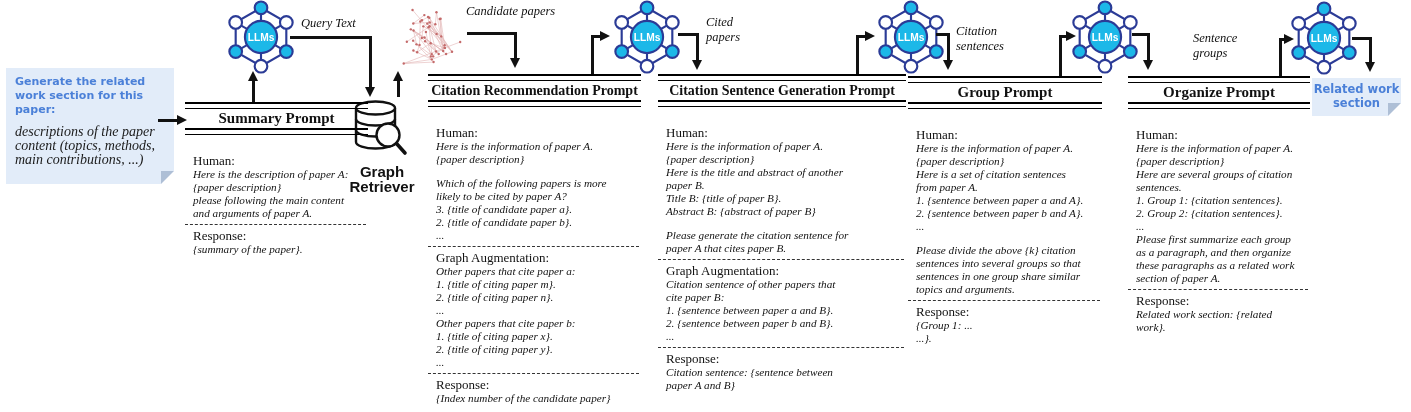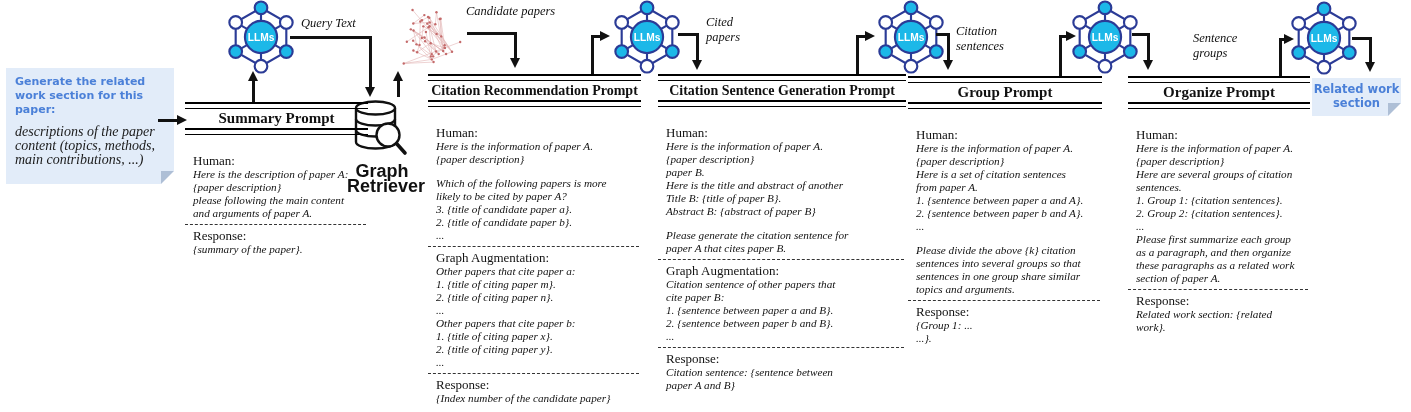--- a/index.html
+++ b/index.html
@@ -26,21 +26,21 @@
   
   .hl{position:absolute;height:3px;background:#111;}
   .vl{position:absolute;width:3px;background:#111;}
   .ah{position:absolute;width:0;height:0;}
   .ah-right{border-top:5.5px solid transparent;border-bottom:5.5px solid transparent;border-left:10px solid #111;}
   .ah-down{border-left:5.5px solid transparent;border-right:5.5px solid transparent;border-top:10px solid #111;}
   .ah-up{border-left:5.5px solid transparent;border-right:5.5px solid transparent;border-bottom:10px solid #111;}
   .flow-label{position:absolute;font-style:italic;font-size:12.5px;line-height:15px;color:#111;}
   .llm{position:absolute;width:78px;height:74px;}
   .gr-label{position:absolute;font-family:"Liberation Sans",sans-serif;font-weight:bold;
-            font-size:18px;line-height:15px;text-align:center;}
+            font-size:15px;line-height:15px;text-align:center;}
 </style>
 </head>
 <body>
 
 <div class="canvas">
 
   <div class="sticky" style="left:6px;top:68px;width:168px;height:116px;">
     <div class="sticky-head">Generate the related work section for this paper:</div>
     <div class="sticky-body">descriptions of the paper content (topics, methods, main contributions, ...)</div>
     <div class="fold"></div>
@@ -380,22 +380,22 @@
 
   <div class="pbox" style="left:658px;top:74px;width:248px;">
     <div class="drule"></div>
     <div class="ptitle">Citation Sentence Generation Prompt</div>
     <div class="drule"></div>
     <div class="pcontent">
       <div class="plabel">Human:</div>
       <div class="plines">
           <div class="tline">Here is the information of paper A.</div>
           <div class="tline">{paper description}</div>
+          <div class="tline">Here is the title and abstract of another</div>
           <div class="tline">paper B.</div>
-          <div class="tline">Here is the title and abstract of another</div>
           <div class="tline">Title B: {title of paper B}.</div>
           <div class="tline">Abstract B: {abstract of paper B}</div>
           <div class="tline"></div>
           <div class="tline">Please generate the citation sentence for</div>
           <div class="tline">paper A that cites paper B.</div>
         </div>
       <div class="dsep"></div>
       <div class="plabel">Graph Augmentation:</div>
       <div class="plines">
           <div class="tline">Citation sentence of other papers that</div>

